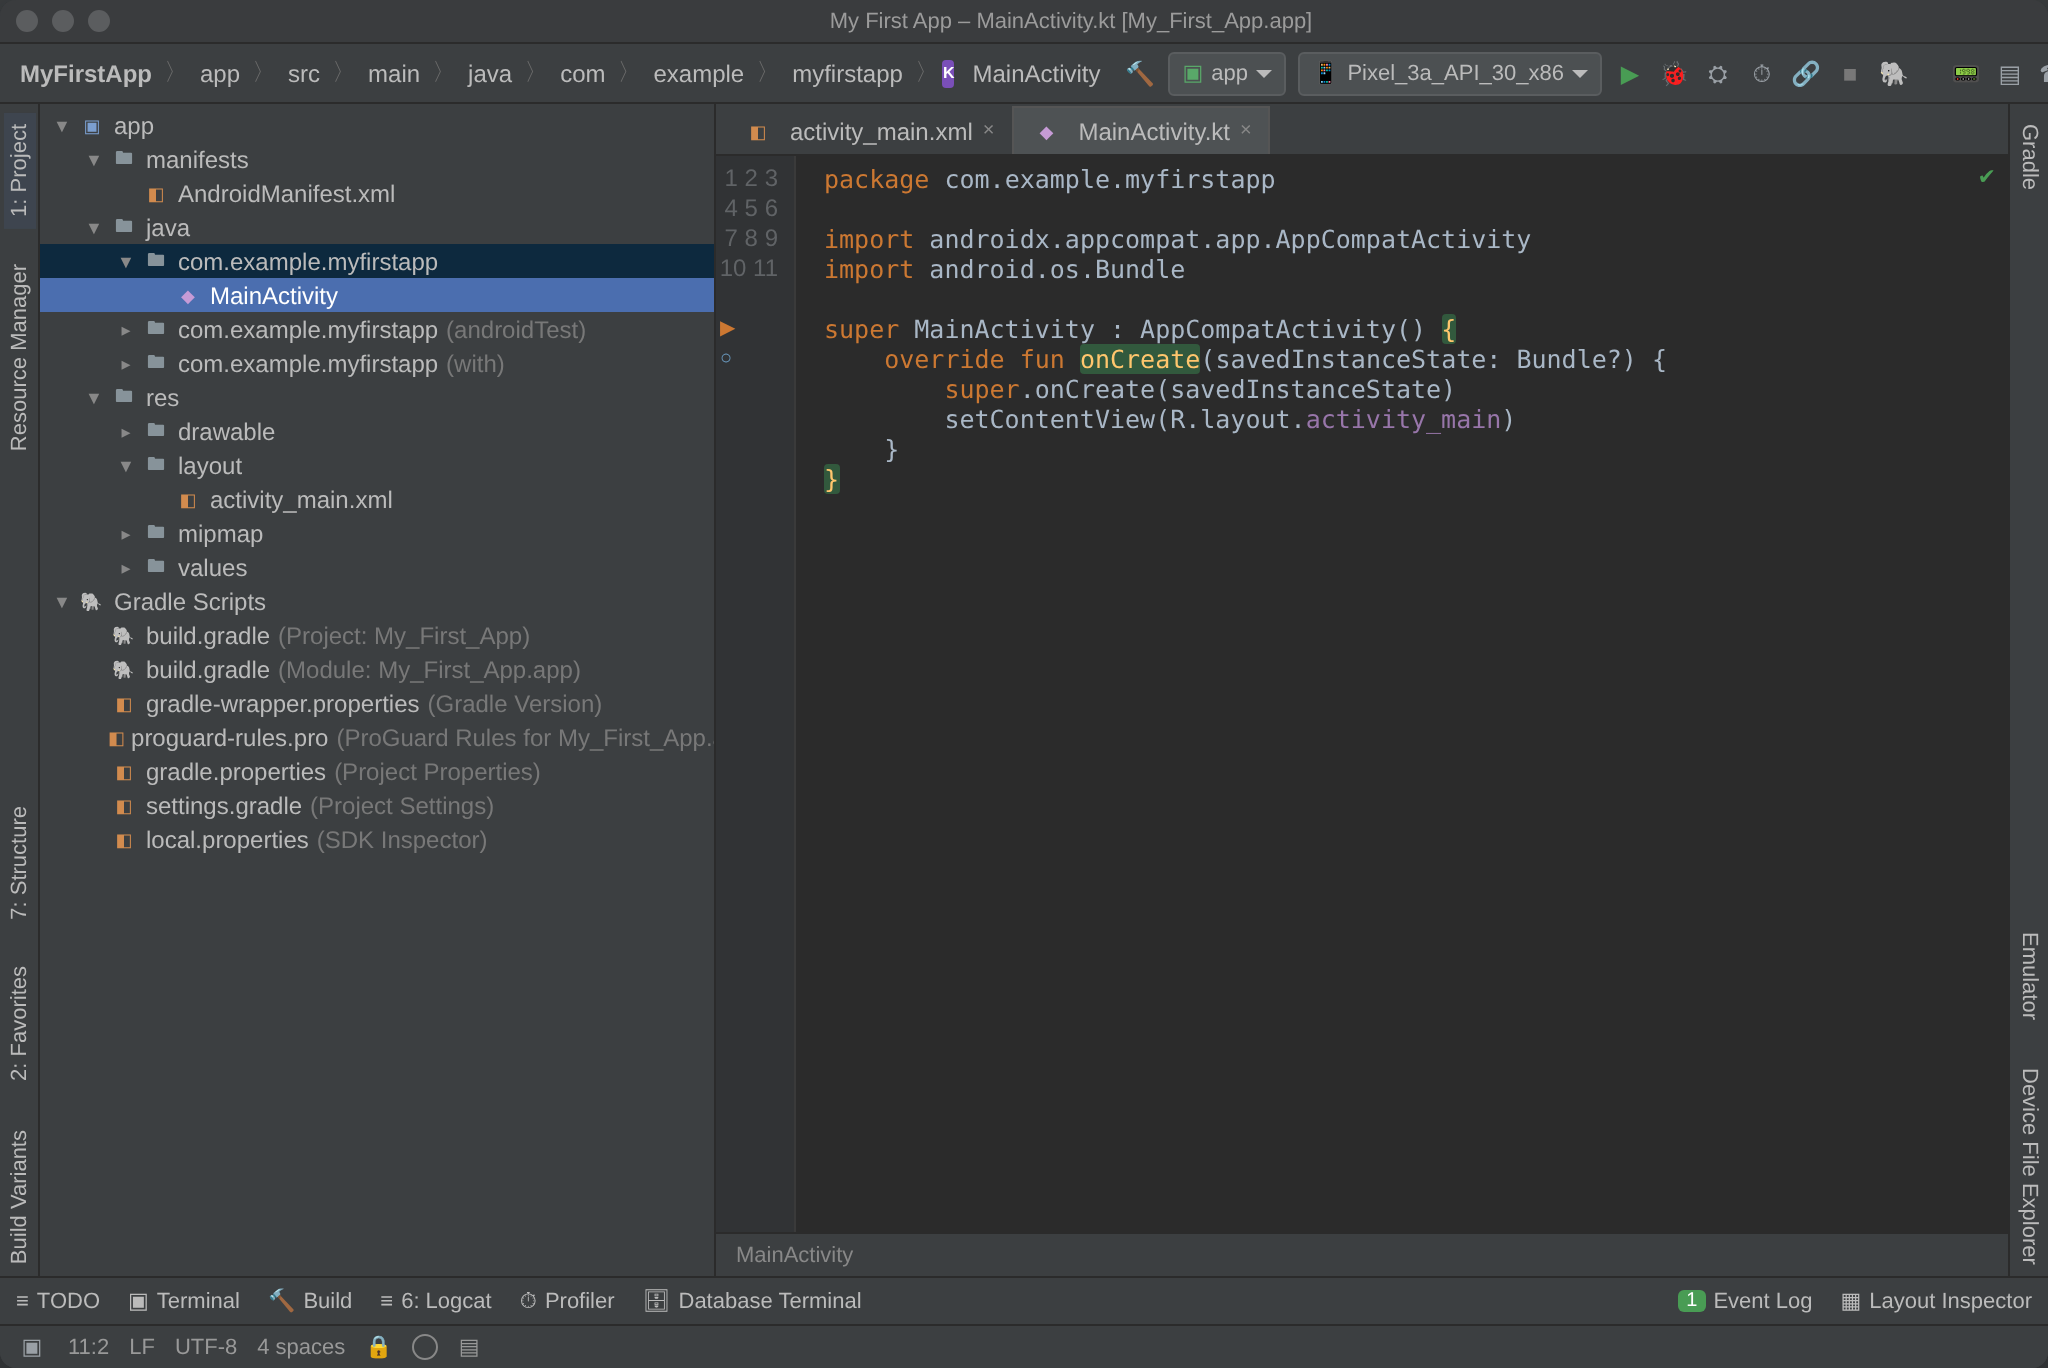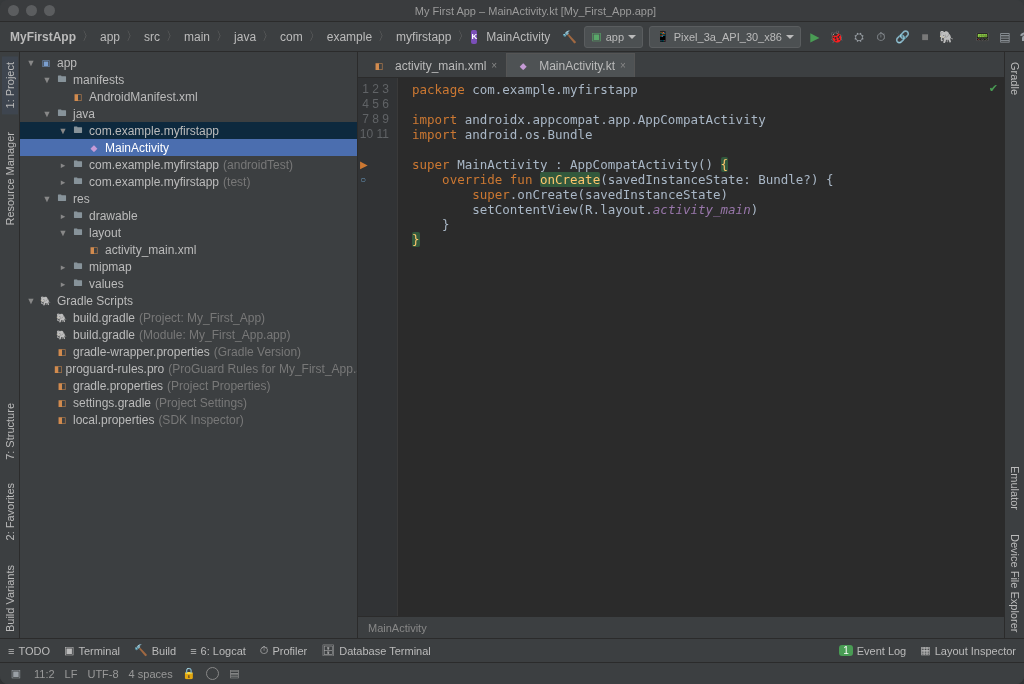--- a/index.html
+++ b/index.html
@@ -52,21 +52,21 @@
 .tab.active{background:#4e5254;border:1px solid #555;border-bottom:none;}
 .tab .x{color:#888;font-size:10px;}
 .editor-body{flex:1;display:flex;background:#2b2b2b;min-height:0;position:relative;}
 .line-gutter{width:40px;background:#313335;color:#606366;text-align:right;padding:4px 8px 0 0;font-family:Liberation Sans, sans-serif;font-size:12px;line-height:15px;border-right:1px solid #3a3a3a;}
 .gut-icons{position:absolute;left:2px;top:4px;display:flex;flex-direction:column;font-size:10px;line-height:15px;}
 .gut-icons span{height:15px;}
 .code{flex:1;padding:4px 0 0 14px;font-family:Menlo,Consolas,monospace;font-size:12.5px;line-height:15px;color:#a9b7c6;white-space:pre;}
 .kw{color:#cc7832;}
 .fn{color:#ffc66d;}
 .hlw{background:#32593d;border-radius:2px;}
-.it{color:#9876aa;font-style:italic;}
+.it{color:#9876aa;}
 .editor-status{height:22px;background:#3c3f41;border-top:1px solid #2b2b2b;color:#888;font-size:11px;display:flex;align-items:center;padding:0 10px;}
 .check{position:absolute;right:6px;top:4px;color:#499c54;font-size:11px;}
 .bottom-tools{height:24px;background:#3c3f41;border-top:1px solid #2b2b2b;display:flex;align-items:center;padding:0 8px;gap:14px;font-size:11px;}
 .btool{display:flex;align-items:center;gap:4px;cursor:pointer;color:#bbb;}
 .statusbar{height:22px;background:#3c3f41;border-top:1px solid #2b2b2b;display:flex;align-items:center;padding:0 8px;font-size:11px;color:#999;}
 .statusbar .sflex{flex:1;white-space:nowrap;overflow:hidden;text-overflow:ellipsis;}
 .sitem{margin-left:10px;display:flex;align-items:center;gap:4px;}
 .badge-green{background:#499c54;color:#fff;border-radius:3px;padding:0 4px;font-size:10px;}
 .face{width:13px;height:13px;border-radius:50%;border:1px solid #888;display:inline-block;}
 </style>
@@ -177,21 +177,21 @@
         <div class="node" style="padding-left:36px">
             <span class="arrow">▸</span>
             <span class="ico folder">🖿</span>
             <span>com.example.myfirstapp</span>
             <span class="dim">(androidTest)</span>
           </div>
         <div class="node" style="padding-left:36px">
             <span class="arrow">▸</span>
             <span class="ico folder">🖿</span>
             <span>com.example.myfirstapp</span>
-            <span class="dim">(test)</span>
+            <span class="dim">(with)</span>
           </div>
         <div class="node" style="padding-left:20px">
             <span class="arrow">▼</span>
             <span class="ico folder">🖿</span>
             <span>res</span>
           </div>
         <div class="node" style="padding-left:36px">
             <span class="arrow">▸</span>
             <span class="ico folder">🖿</span>
             <span>drawable</span>

